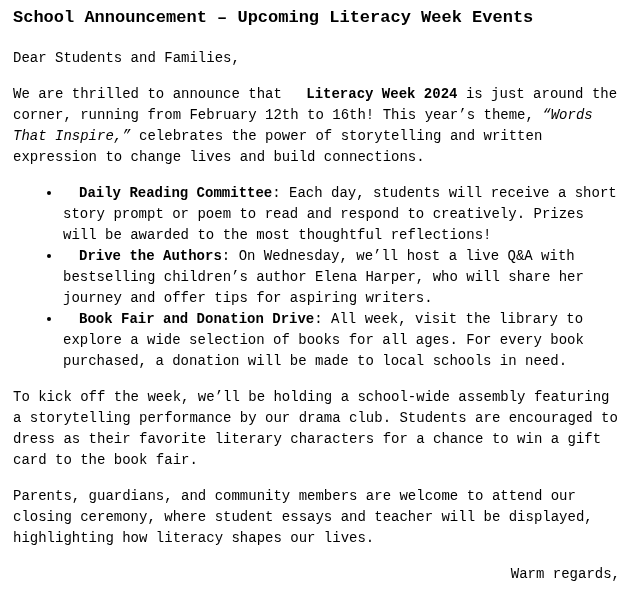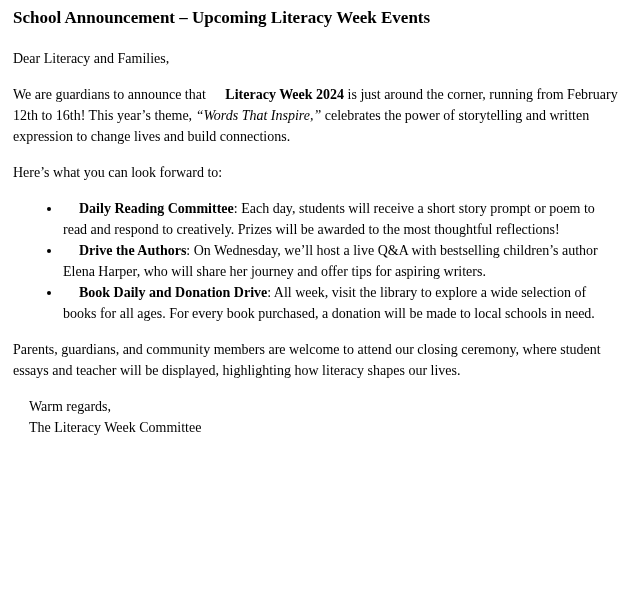--- a/index.html
+++ b/index.html
@@ -10,68 +10,69 @@
   body {
     width: 634px;
     height: 616px;
     overflow: hidden;
   }
   .doc {
     box-sizing: border-box;
     width: 634px;
     height: 611px;
     padding: 7px 14px 0 13px;
-    font-family: Liberation Serif, serif;
+    font-family: Liberation Mono, monospace;
     font-size: 14px;
     line-height: 21px;
     color: #000000;
     background: #ffffff;
   }
   .doc h1 {
     font-size: 17px;
     line-height: 22px;
     font-weight: bold;
     margin: 0 0 19px 0;
     letter-spacing: 0;
   }
   .doc p {
     margin: 15px 0;
   }
   .doc p.tight {
-    margin: 15px 0 0 16px;
+    margin: 15px 0 0 0;
+    text-align: right;
   }
   .doc ul {
     margin: 15px 0;
     padding: 0 0 0 49px;
     list-style-type: disc;
   }
   .doc li {
     padding-left: 1px;
   }
   .b { font-weight: bold; margin-left: 16px; }
   .i { font-style: italic; margin-top: 48px; }
 </style>
 </head>
 <body>
 
 <div class="doc">
 
   <h1>School Announcement – Upcoming Literacy Week Events</h1>
 
-  <p>Dear Literacy and Families,</p>
+  <p>Dear Students and Families,</p>
 
-  <p><span>We are guardians to announce that </span><span class="b">Literacy Week 2024</span><span> is just around the corner, running from February 12th to 16th! This year’s theme, </span><span class="i">“Words That Inspire,”</span><span> celebrates the power of storytelling and written expression to change lives and build connections.</span></p>
+  <p><span>We are thrilled to announce that </span><span class="b">Literacy Week 2024</span><span> is just around the corner, running from February 12th to 16th! This year’s theme, </span><span class="i">“Words That Inspire,”</span><span> celebrates the power of storytelling and written expression to change lives and build connections.</span></p>
 
-  <p>Here’s what you can look forward to:</p>
 
   <ul>
     <li><span class="b">Daily Reading Committee</span><span>: Each day, students will receive a short story prompt or poem to read and respond to creatively. Prizes will be awarded to the most thoughtful reflections!</span></li>
     <li><span class="b">Drive the Authors</span><span>: On Wednesday, we’ll host a live Q&amp;A with bestselling children’s author Elena Harper, who will share her journey and offer tips for aspiring writers.</span></li>
-    <li><span class="b">Book Daily and Donation Drive</span><span>: All week, visit the library to explore a wide selection of books for all ages. For every book purchased, a donation will be made to local schools in need.</span></li>
+    <li><span class="b">Book Fair and Donation Drive</span><span>: All week, visit the library to explore a wide selection of books for all ages. For every book purchased, a donation will be made to local schools in need.</span></li>
   </ul>
 
+  <p>To kick off the week, we’ll be holding a school-wide assembly featuring a storytelling performance by our drama club. Students are encouraged to dress as their favorite literary characters for a chance to win a gift card to the book fair.</p>
 
   <p>Parents, guardians, and community members are welcome to attend our closing ceremony, where student essays and teacher will be displayed, highlighting how literacy shapes our lives.</p>
 
 
-  <p class="tight"><span>Warm regards,</span><br><span>The Literacy Week Committee</span></p>
+  <p class="tight"><span>Warm regards,</span><br></p>
 
 </div>
 
 </body></html>

